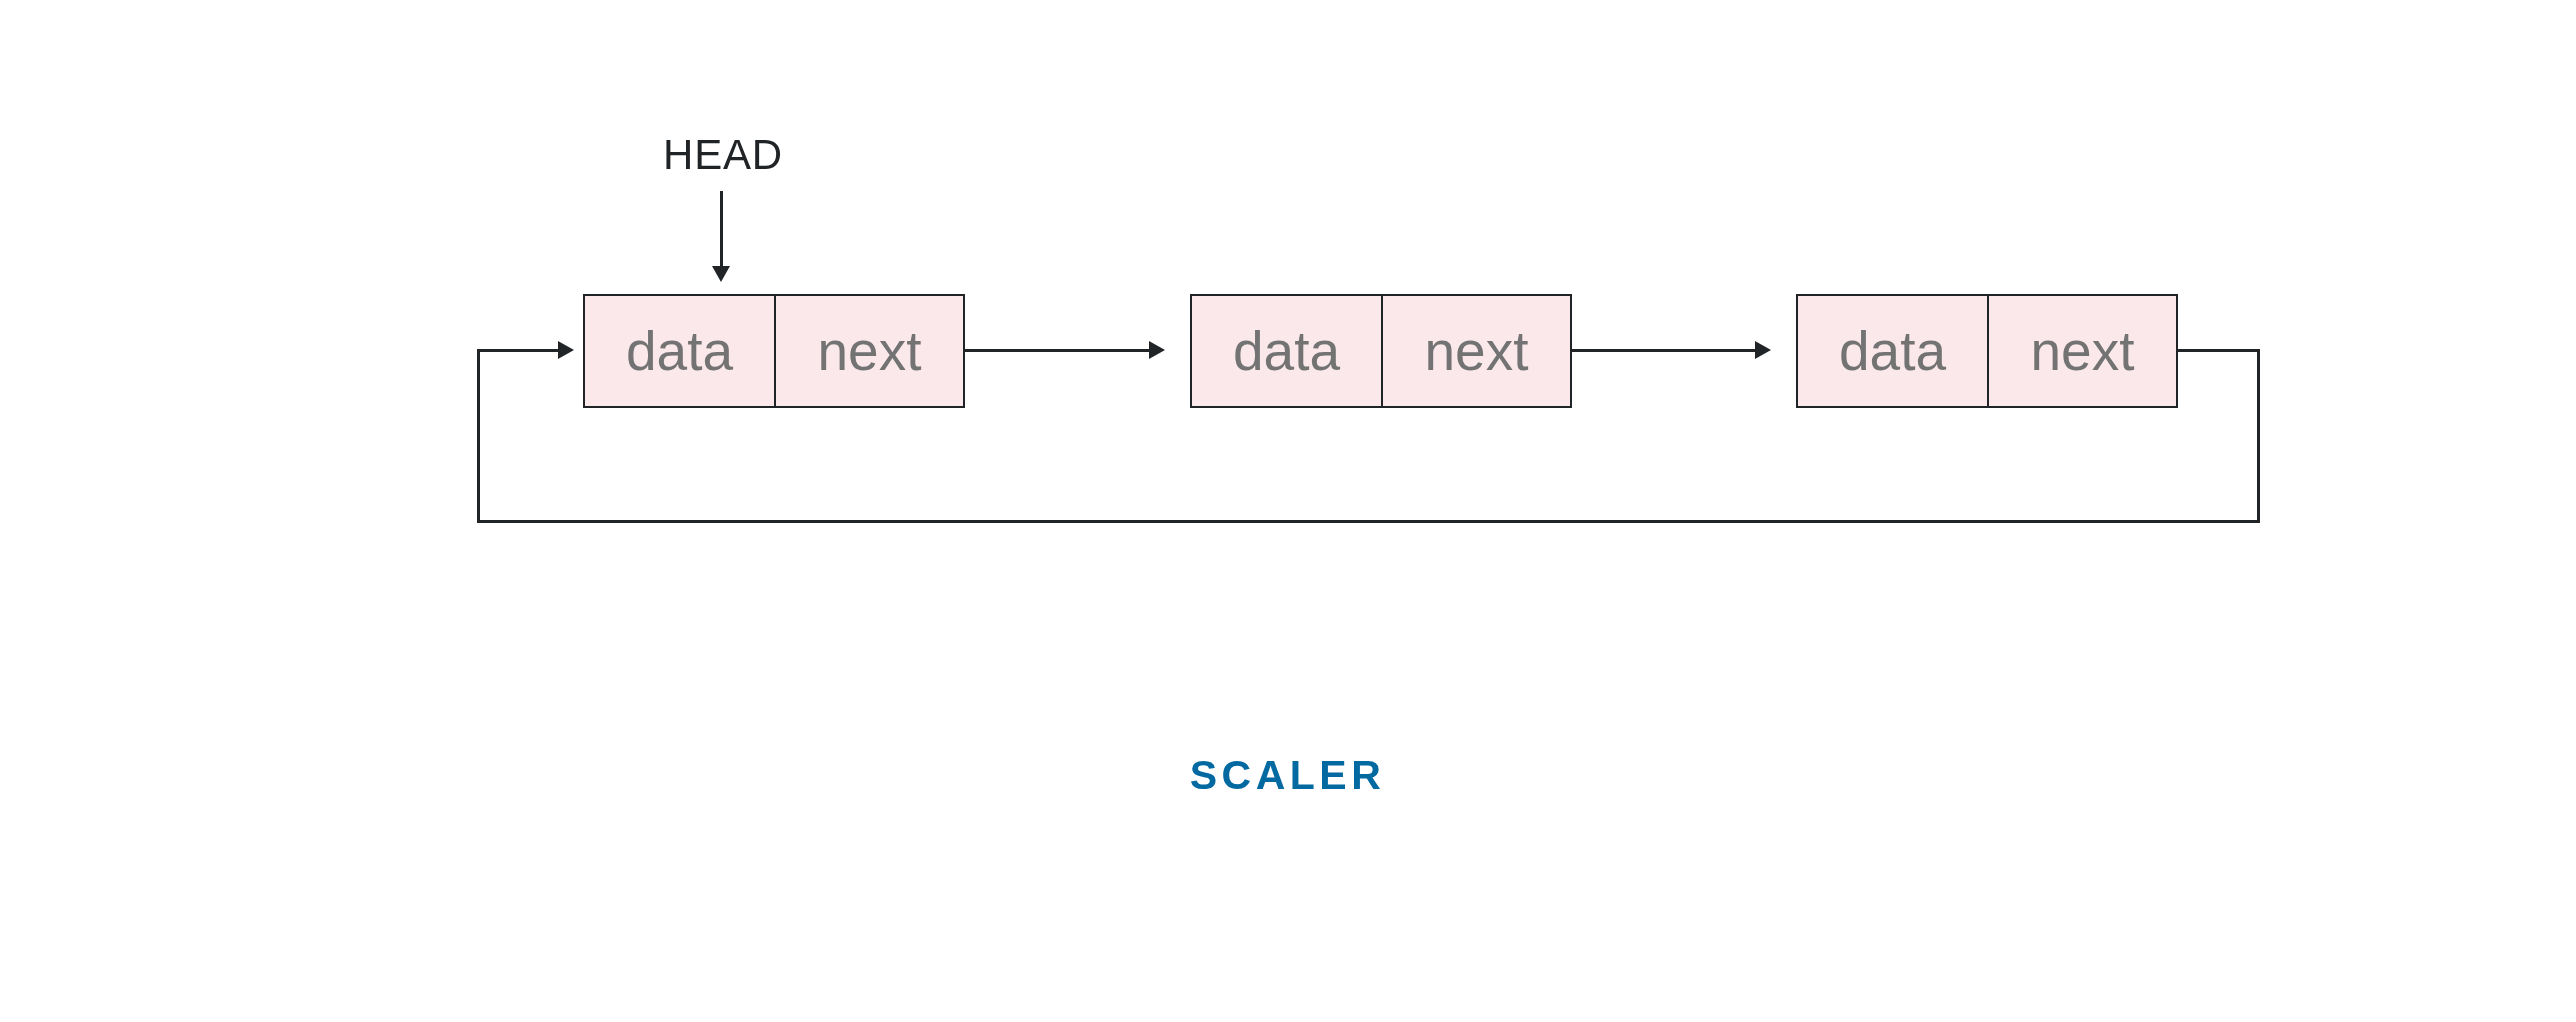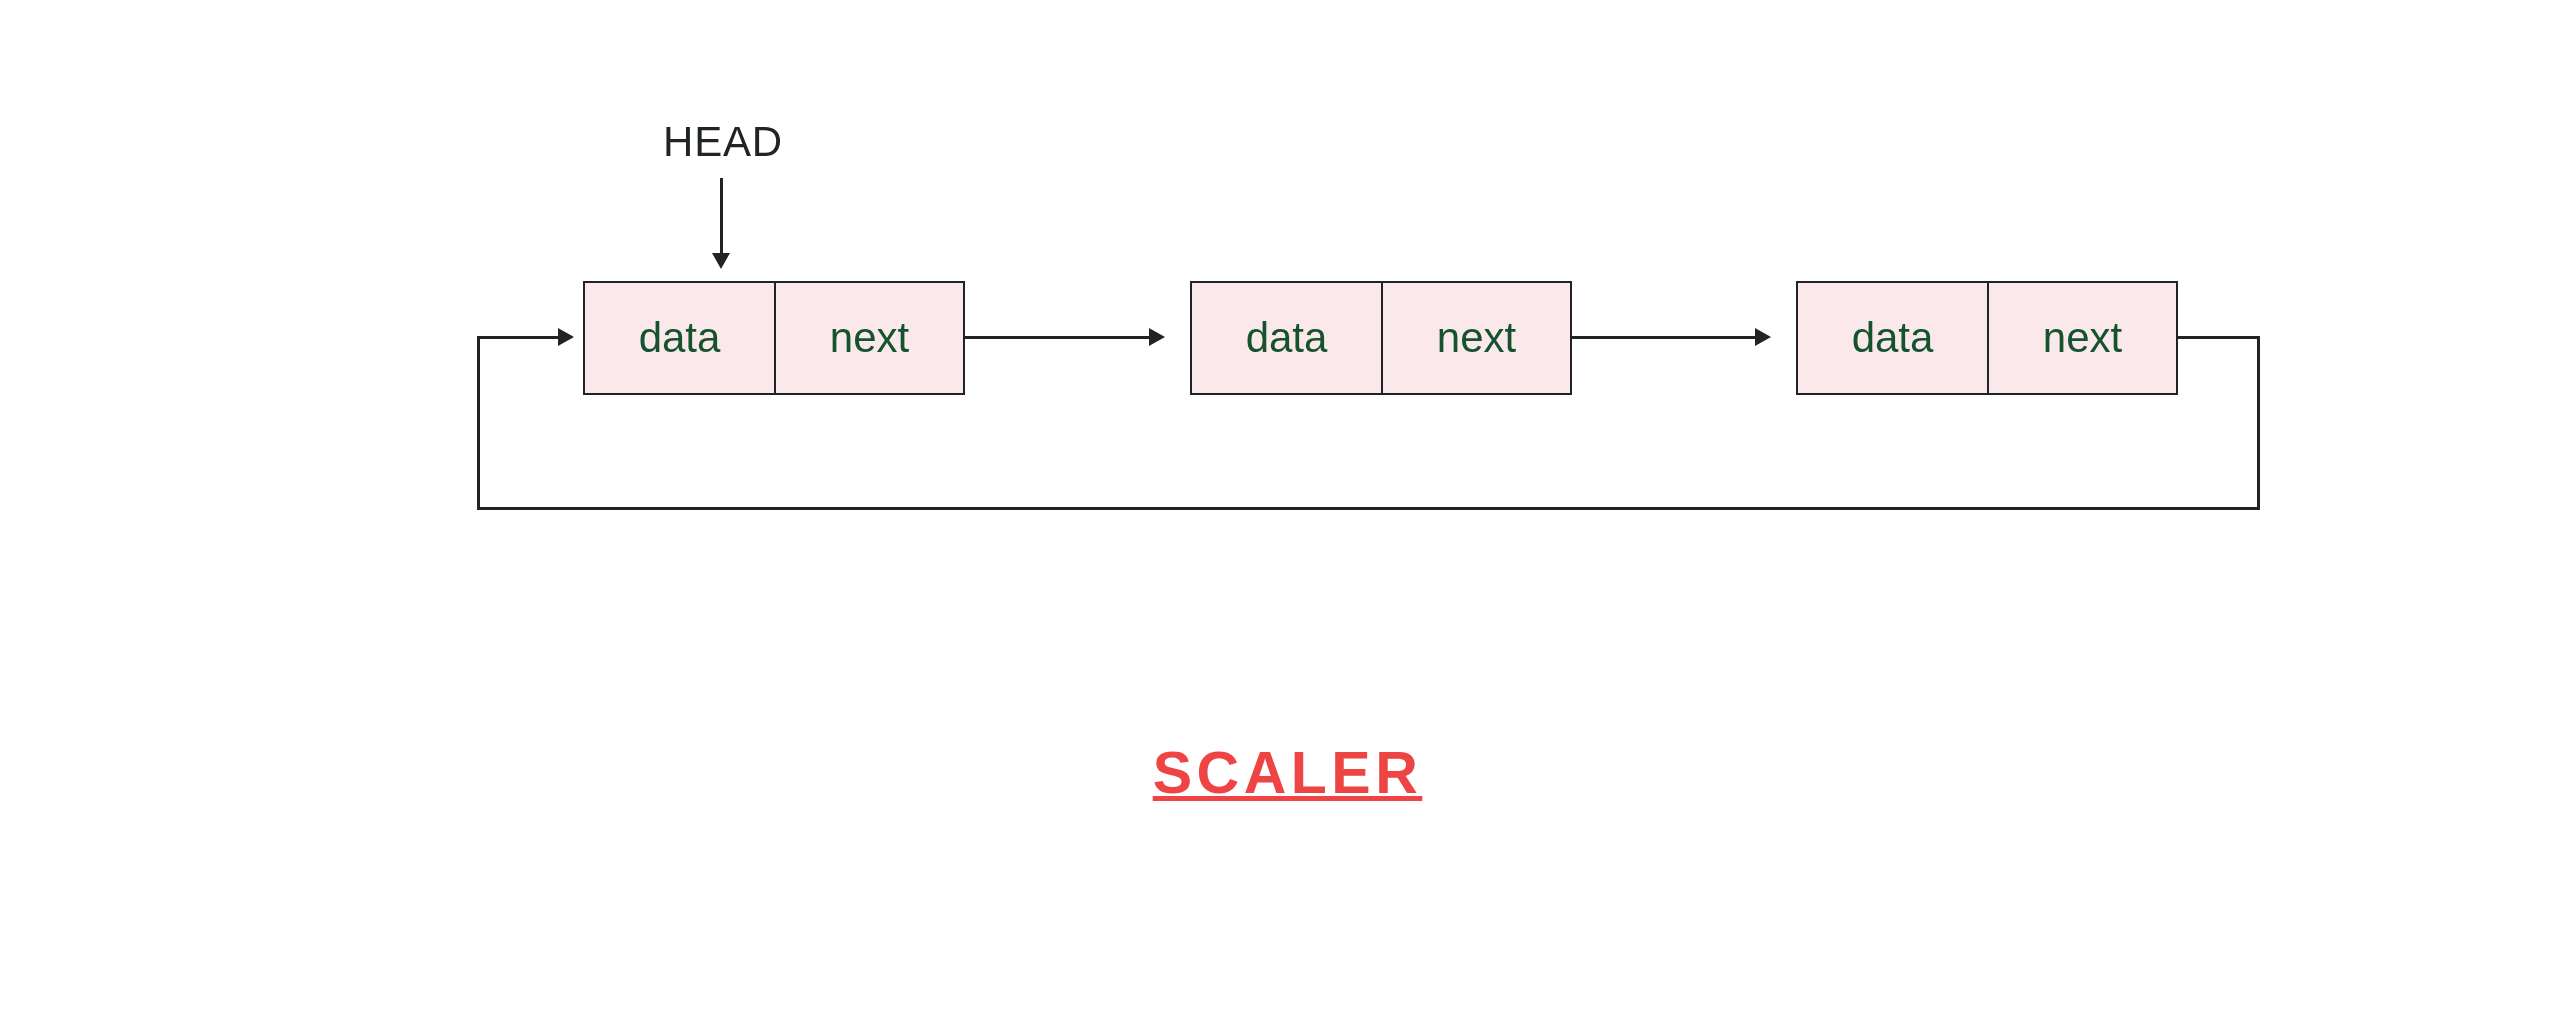--- a/index.html
+++ b/index.html
@@ -5,21 +5,21 @@
   * { margin: 0; padding: 0; box-sizing: border-box; }
   body {
     width: 2576px;
     height: 1023px;
     background: #ffffff;
     font-family: -apple-system, BlinkMacSystemFont, "Segoe UI", Helvetica, Arial, sans-serif;
     position: relative;
   }
   .canvas {
     position: absolute;
-    top: 4px; left: 0;
+    top: 17px; left: 0;
     width: 2576px;
     height: 758px;
   }
   .head-label {
     position: absolute;
     font-size: 42px;
     color: #212427;
     letter-spacing: 0.8px;
   }
   .node {
@@ -27,22 +27,22 @@
     display: flex;
     border: 2.3px solid #212427;
     height: 114px;
   }
   .cell {
     width: 189px;
     background: #fbe8eb;
     display: flex;
     align-items: center;
     justify-content: center;
-    font-size: 42px;
-    color: #14532d;
+    font-size: 55px;
+    color: #737373;
   }
   .cell + .cell {
     border-left: 2.3px solid #212427;
   }
   .arrow-line {
     position: absolute;
     background: #212427;
   }
   .arrowhead-right {
     position: absolute;
@@ -56,25 +56,24 @@
     width: 0; height: 0;
     border-left: 9px solid transparent;
     border-right: 9px solid transparent;
     border-top: 16.7px solid #212427;
   }
   .brand {
     position: absolute;
     text-align: center;
   }
   .brand-top {
-    font-size: 59px;
+    font-size: 41px;
     font-weight: 800;
-    color: #ef4444;
+    color: #0369a1;
     letter-spacing: 4.5px;
-    text-decoration: underline;
   }
   .brand-bottom {
     font-family: "Brush Script MT", "Segoe Script", cursive;
     font-size: 76px;
     color: #e11d74;
     margin-top: -19.7px;
     font-weight: 600;
   }
 </style>
 </head>

